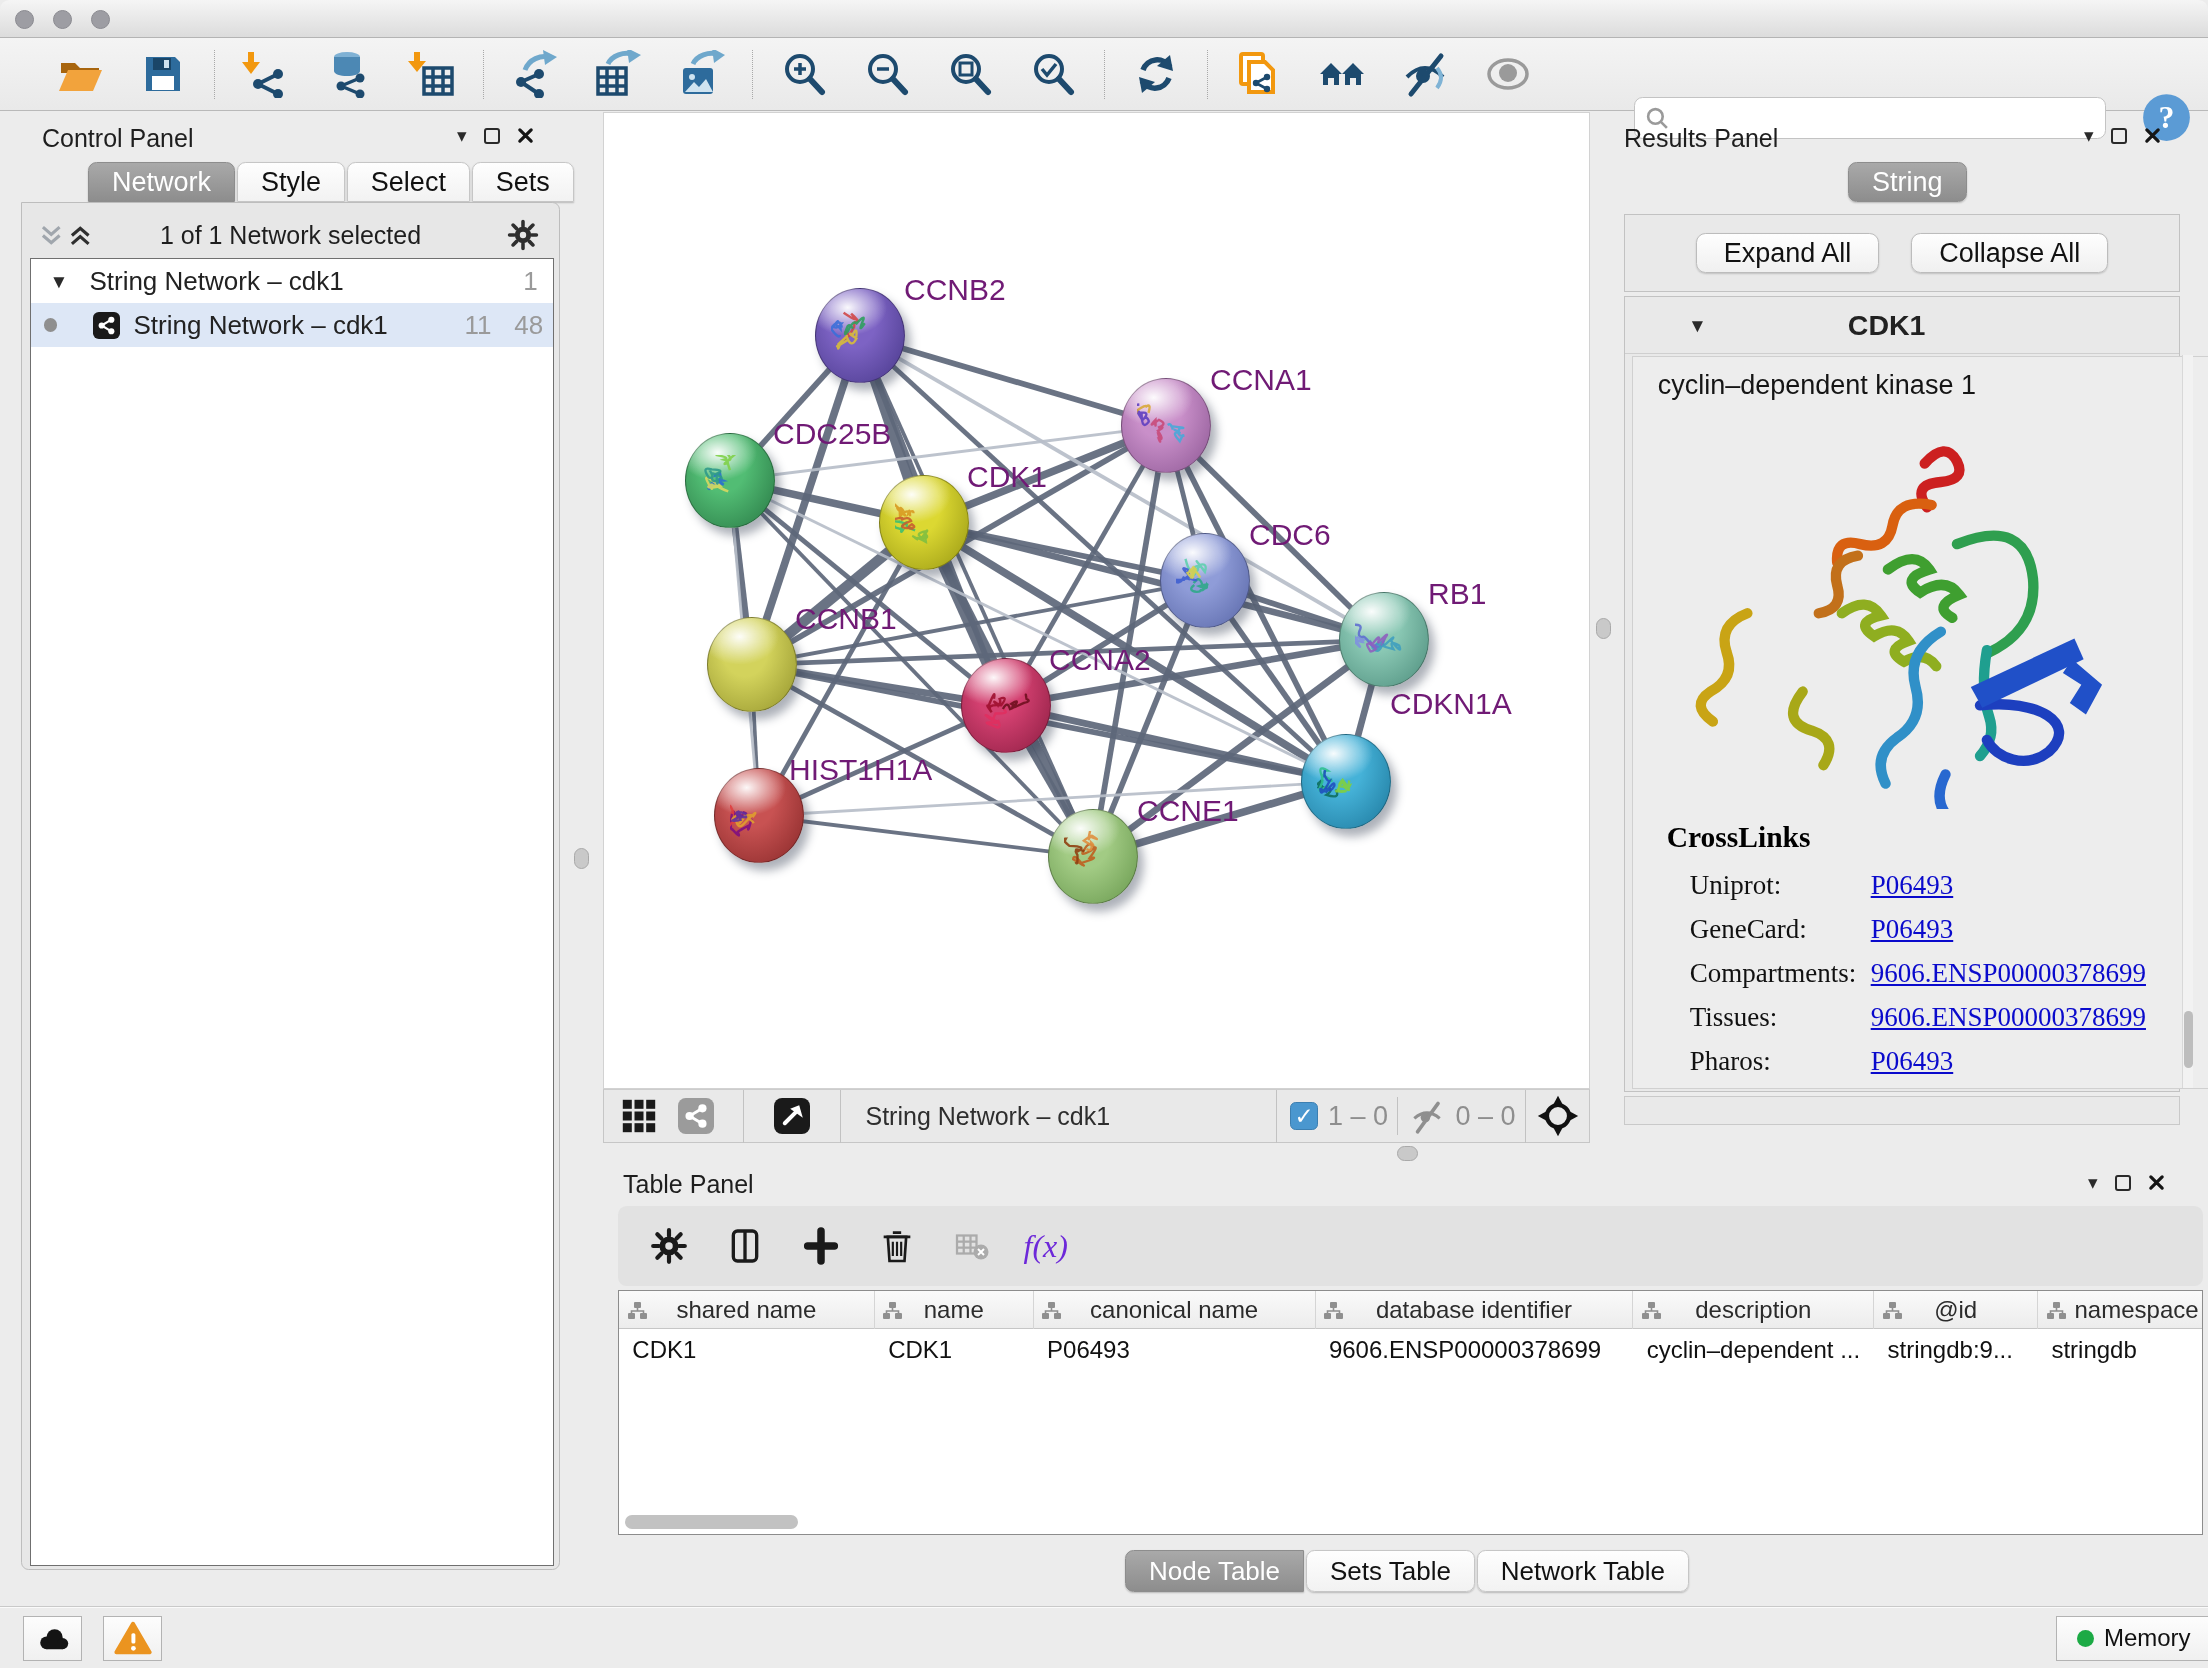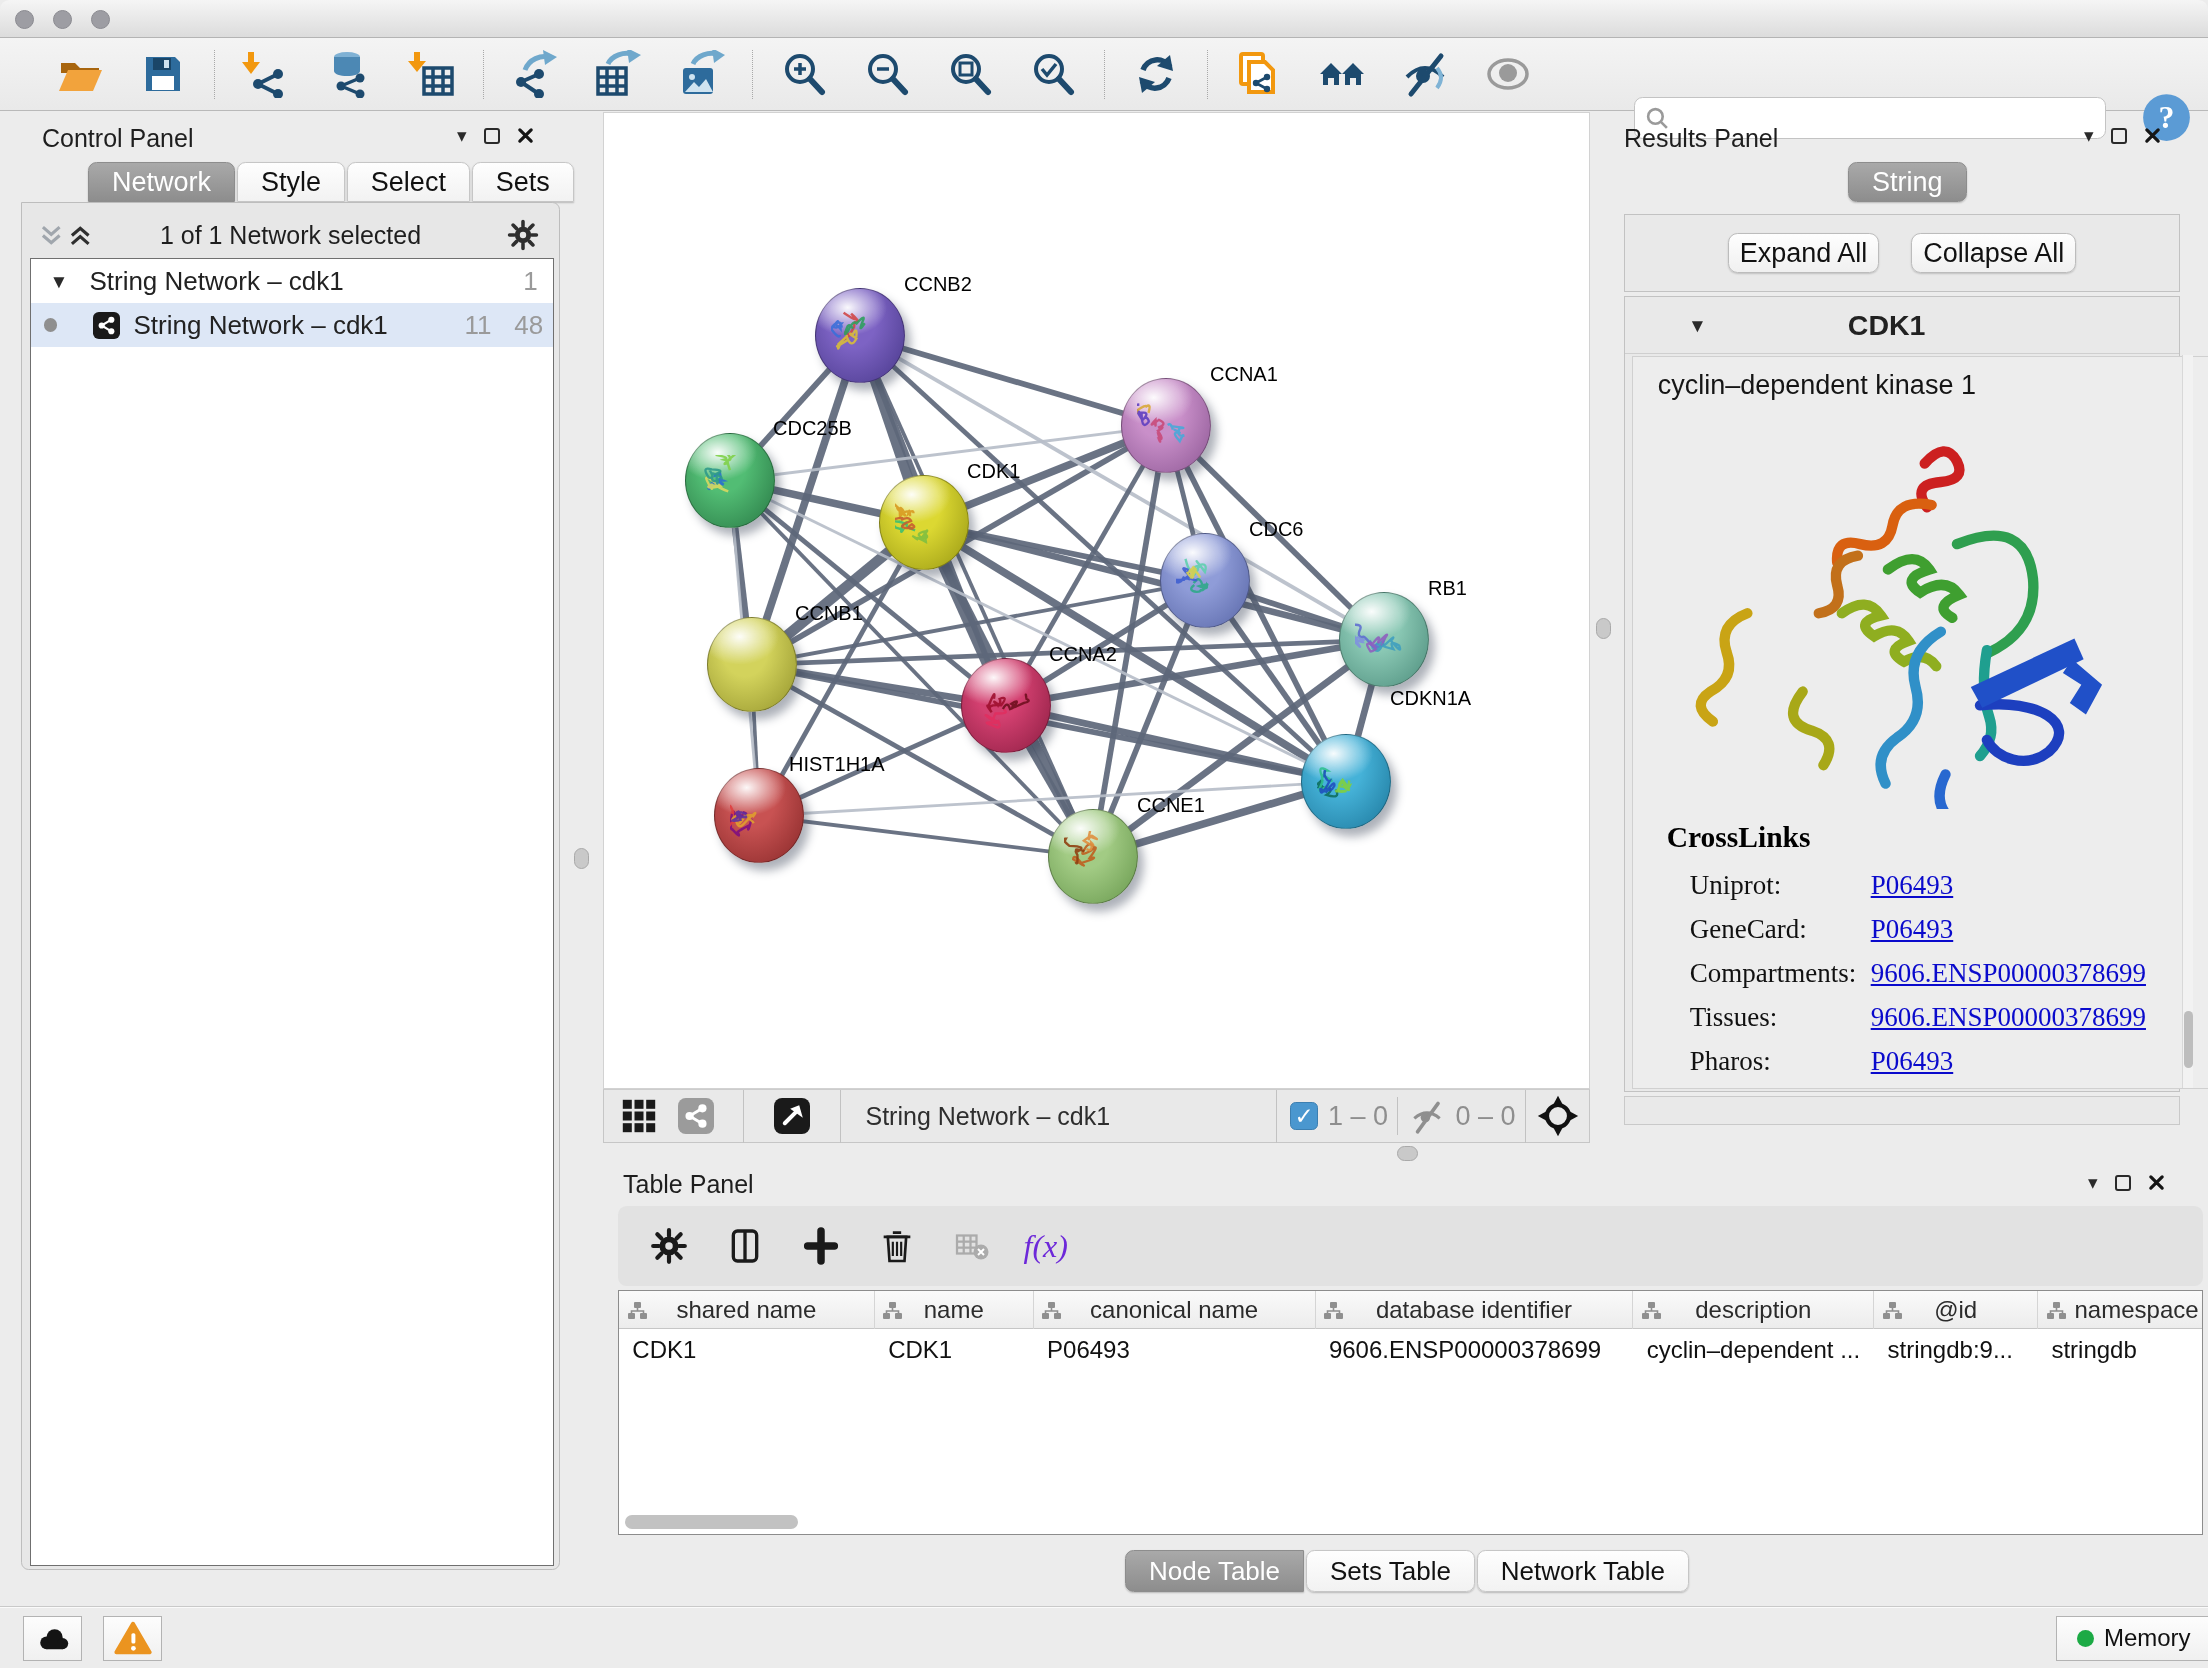--- a/index.html
+++ b/index.html
@@ -60,38 +60,38 @@
   .tree-row { position:relative; height:44px; display:flex; align-items:center; font-size:26px; }
   .tree-count { color:#9a9a9a; font-size:26px; }
 
   
   #net-canvas { left:603px; top:112px; width:987px; height:977px; background:#fff;
     border:1px solid #d2d2d2; overflow:hidden; }
   #net-svg { position:absolute; left:0; top:0; }
   .node { position:absolute; width:90px; height:95px; border-radius:50%;
     box-shadow:5.7px 7.6px 9.5px rgba(50,60,80,.40); border:1px solid rgba(0,0,0,.28); }
   .node svg { position:absolute; left:15px; top:21px; }
-  .node-label { position:absolute; font-size:20px; color:#000000; white-space:nowrap; }
+  .node-label { position:absolute; font-size:30px; color:#701a75; white-space:nowrap; }
 
   
   #net-toolbar { left:603px; top:1089px; width:987px; height:54px; background:#e9e9e9;
     border:1px solid #c6c6c6; border-top:1px solid #cccccc; display:flex; align-items:center; }
   .nt-div { width:0; height:53px; border-left:1px solid #c2c2c2; flex:0 0 auto; }
   .nt-badge-num { font-size:27px; color:#8e8e8e; margin:0 9.5px; }
   #nt-check { width:28.5px; height:28.5px; background:#4a97cf; border:1px solid #3c7fb1; border-radius:5.7px;
     color:#fff; font-size:23px; display:flex; align-items:center; justify-content:center; margin-left:13.3px;}
   #nt-name { font-size:25px; color:#2e2e2e; margin-left:25px; flex:1; }
 
   
   #rp-titlerow { left:1624px; top:124px; width:571px; height:28.5px; display:flex; align-items:center;}
   #rp-ctl { position:absolute; left:2084px; top:126px; }
   #rp-tab { position:absolute; left:1848px; top:162px; }
   #rp-box1 { left:1624px; top:214px; width:556px; height:78px; background:#e9e9e9;
     border:1px solid #c2c2c2; display:flex; align-items:center; justify-content:center; gap:32px; }
-  .rp-btn { height:40px; padding:0 11px; font-size:27px; color:#111;
+  .rp-btn { height:40px; padding:0 27px; font-size:27px; color:#111;
     background:linear-gradient(#fefefe,#f0f0f0); border:1px solid #bcbcbc; border-radius:9.5px;
     box-shadow:0 1px 1.9px rgba(0,0,0,.18); display:flex; align-items:center; }
   #rp-box2 { left:1624px; top:296px; width:556px; height:796px; background:#e9e9e9;
     border:1px solid #c2c2c2; }
   #rp-sec-head { position:absolute; left:0; top:0; width:100%; height:57px;
     border-bottom:1px solid #cfcfcf; display:flex; align-items:center; }
   #rp-sec-name { font-size:28.5px; font-weight:bold; margin-left:141px; }
   #rp-inner { position:absolute; left:6.7px; top:59px; width:626px; height:733px;
     background:#ededed; border:1px solid #d0d0d0; }
   #rp-desc { position:absolute; left:25px; top:13.3px; font-size:27px; color:#151515; }

